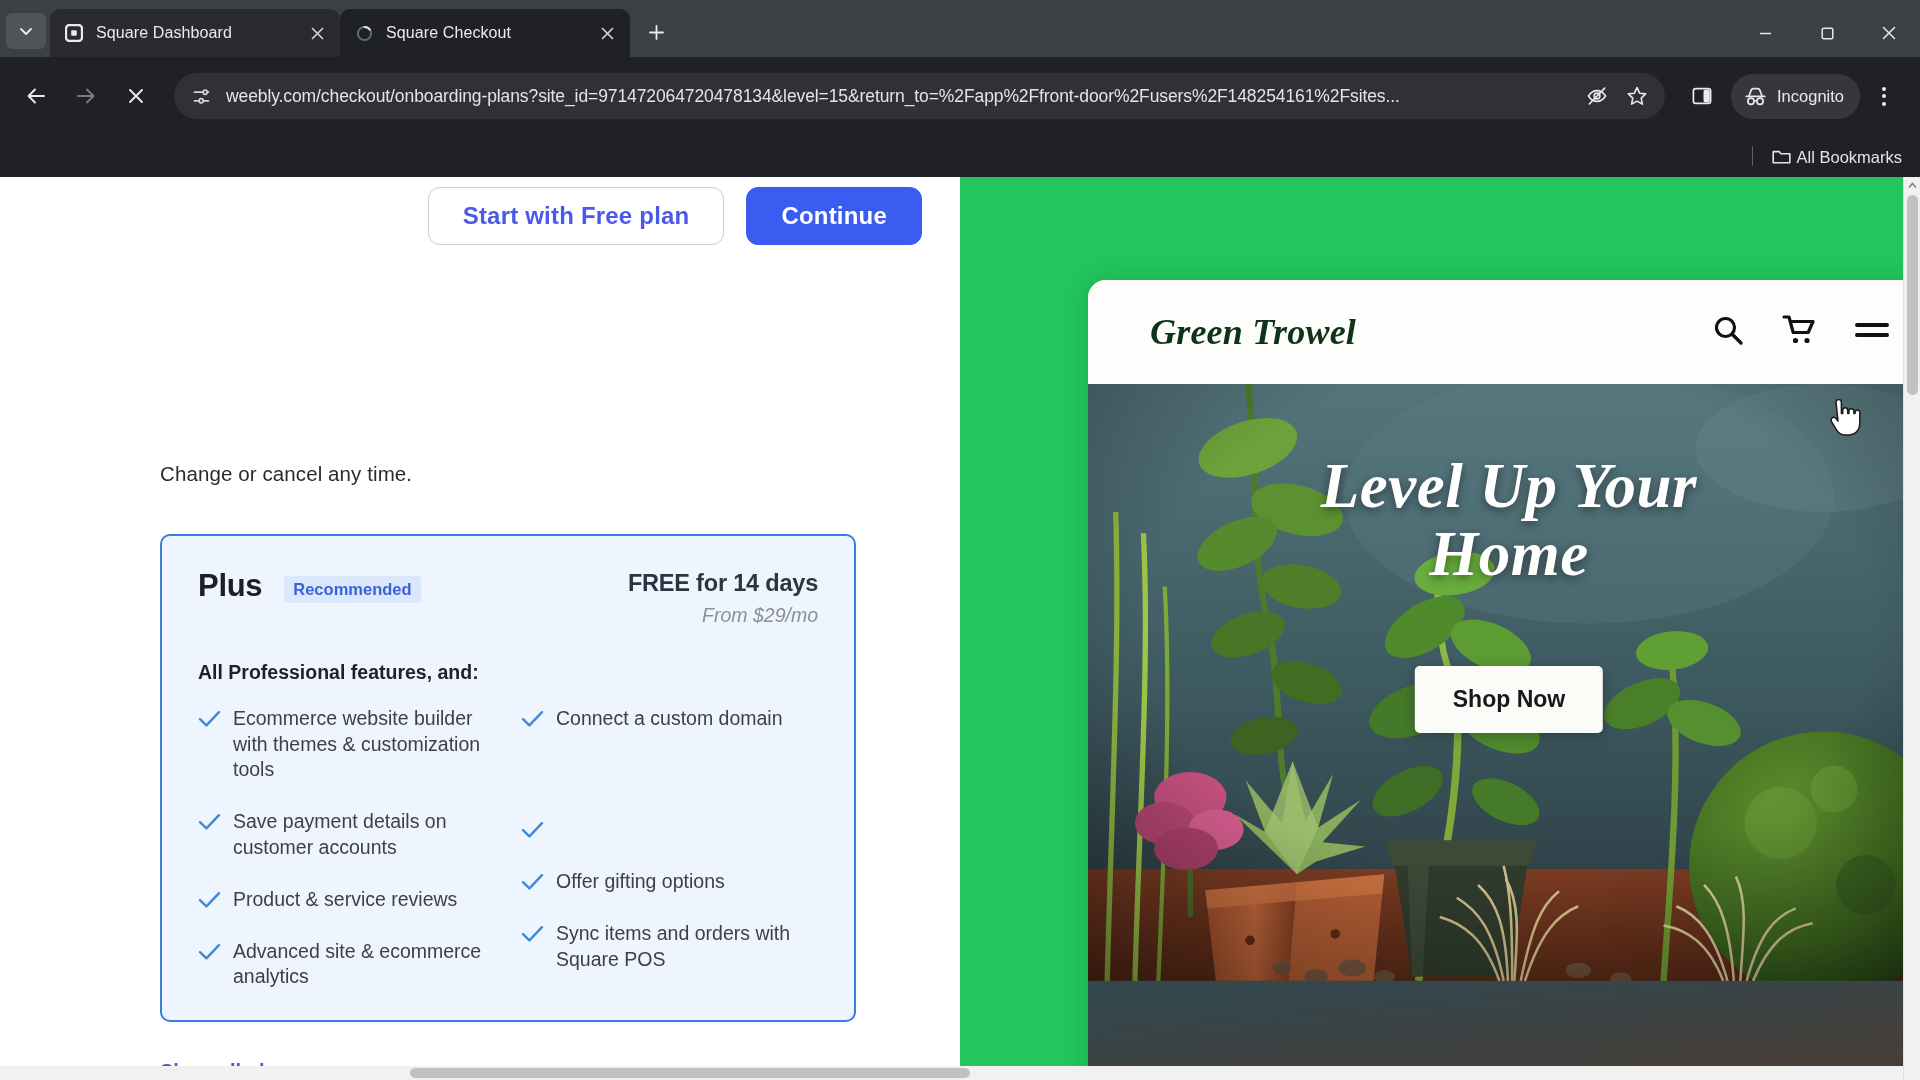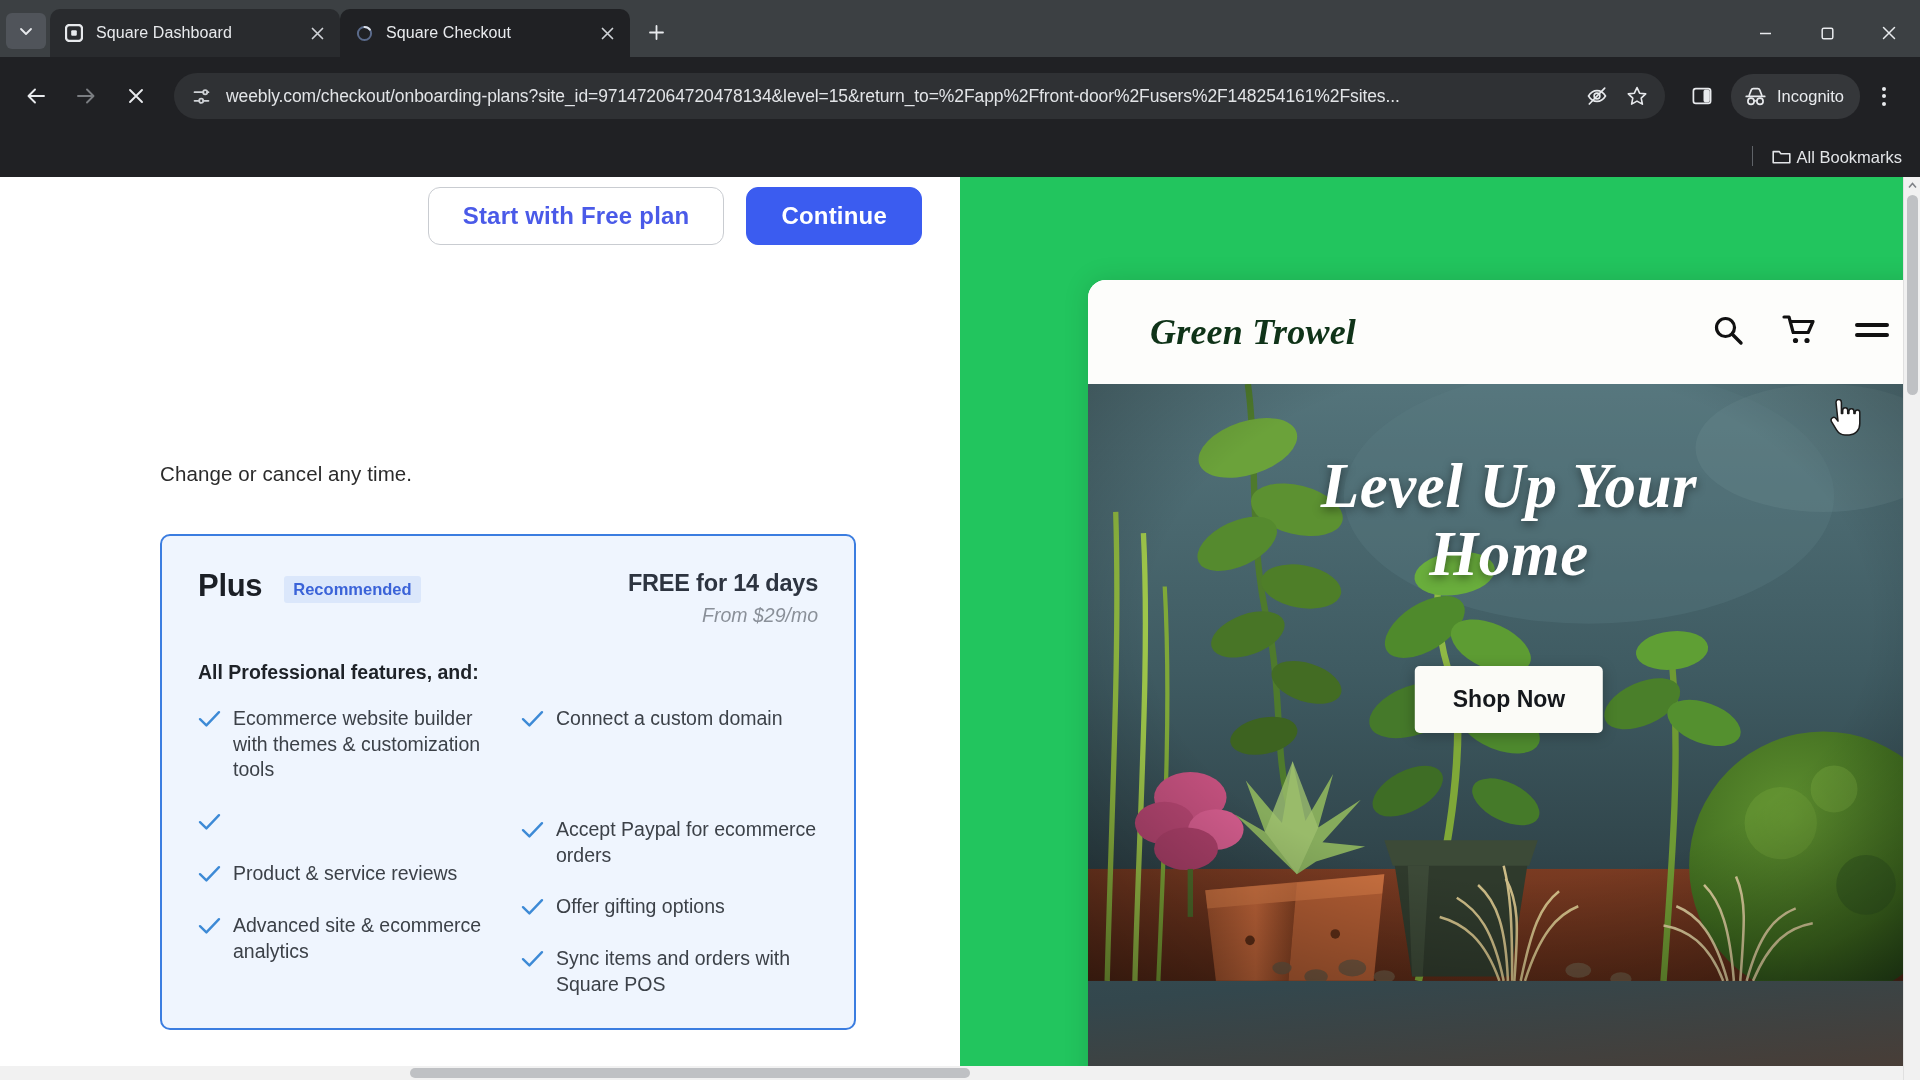--- a/index.html
+++ b/index.html
@@ -371,20 +371,21 @@
                     </svg>
                 </span>
                 <span class="feat-text">Ecommerce website builder with themes &amp; customization tools</span>
               </div>
               <div class="feat">
                 <span class="chk">
                   <svg width="23" height="18" viewBox="0 0 23 18">
                       <path d="M2 9.2l6.4 6.2L21 2.2" fill="none" stroke="#3d8ad6" stroke-width="2.4" stroke-linecap="round" stroke-linejoin="round"></path>
                     </svg>
                 </span>
+                <span class="feat-text">Save payment details on customer accounts</span>
               </div>
               <div class="feat">
                 <span class="chk">
                   <svg width="23" height="18" viewBox="0 0 23 18">
                       <path d="M2 9.2l6.4 6.2L21 2.2" fill="none" stroke="#3d8ad6" stroke-width="2.4" stroke-linecap="round" stroke-linejoin="round"></path>
                     </svg>
                 </span>
                 <span class="feat-text">Product &amp; service reviews</span>
               </div>
               <div class="feat">
@@ -405,21 +406,20 @@
                     </svg>
                 </span>
                 <span class="feat-text">Connect a custom domain</span>
               </div>
               <div class="feat" style="margin-top:59px">
                 <span class="chk">
                   <svg width="23" height="18" viewBox="0 0 23 18">
                       <path d="M2 9.2l6.4 6.2L21 2.2" fill="none" stroke="#3d8ad6" stroke-width="2.4" stroke-linecap="round" stroke-linejoin="round"></path>
                     </svg>
                 </span>
-                <span class="feat-text">Accept Paypal for ecommerce orders</span>
               </div>
               <div class="feat">
                 <span class="chk">
                   <svg width="23" height="18" viewBox="0 0 23 18">
                       <path d="M2 9.2l6.4 6.2L21 2.2" fill="none" stroke="#3d8ad6" stroke-width="2.4" stroke-linecap="round" stroke-linejoin="round"></path>
                     </svg>
                 </span>
                 <span class="feat-text">Offer gifting options</span>
               </div>
               <div class="feat">

